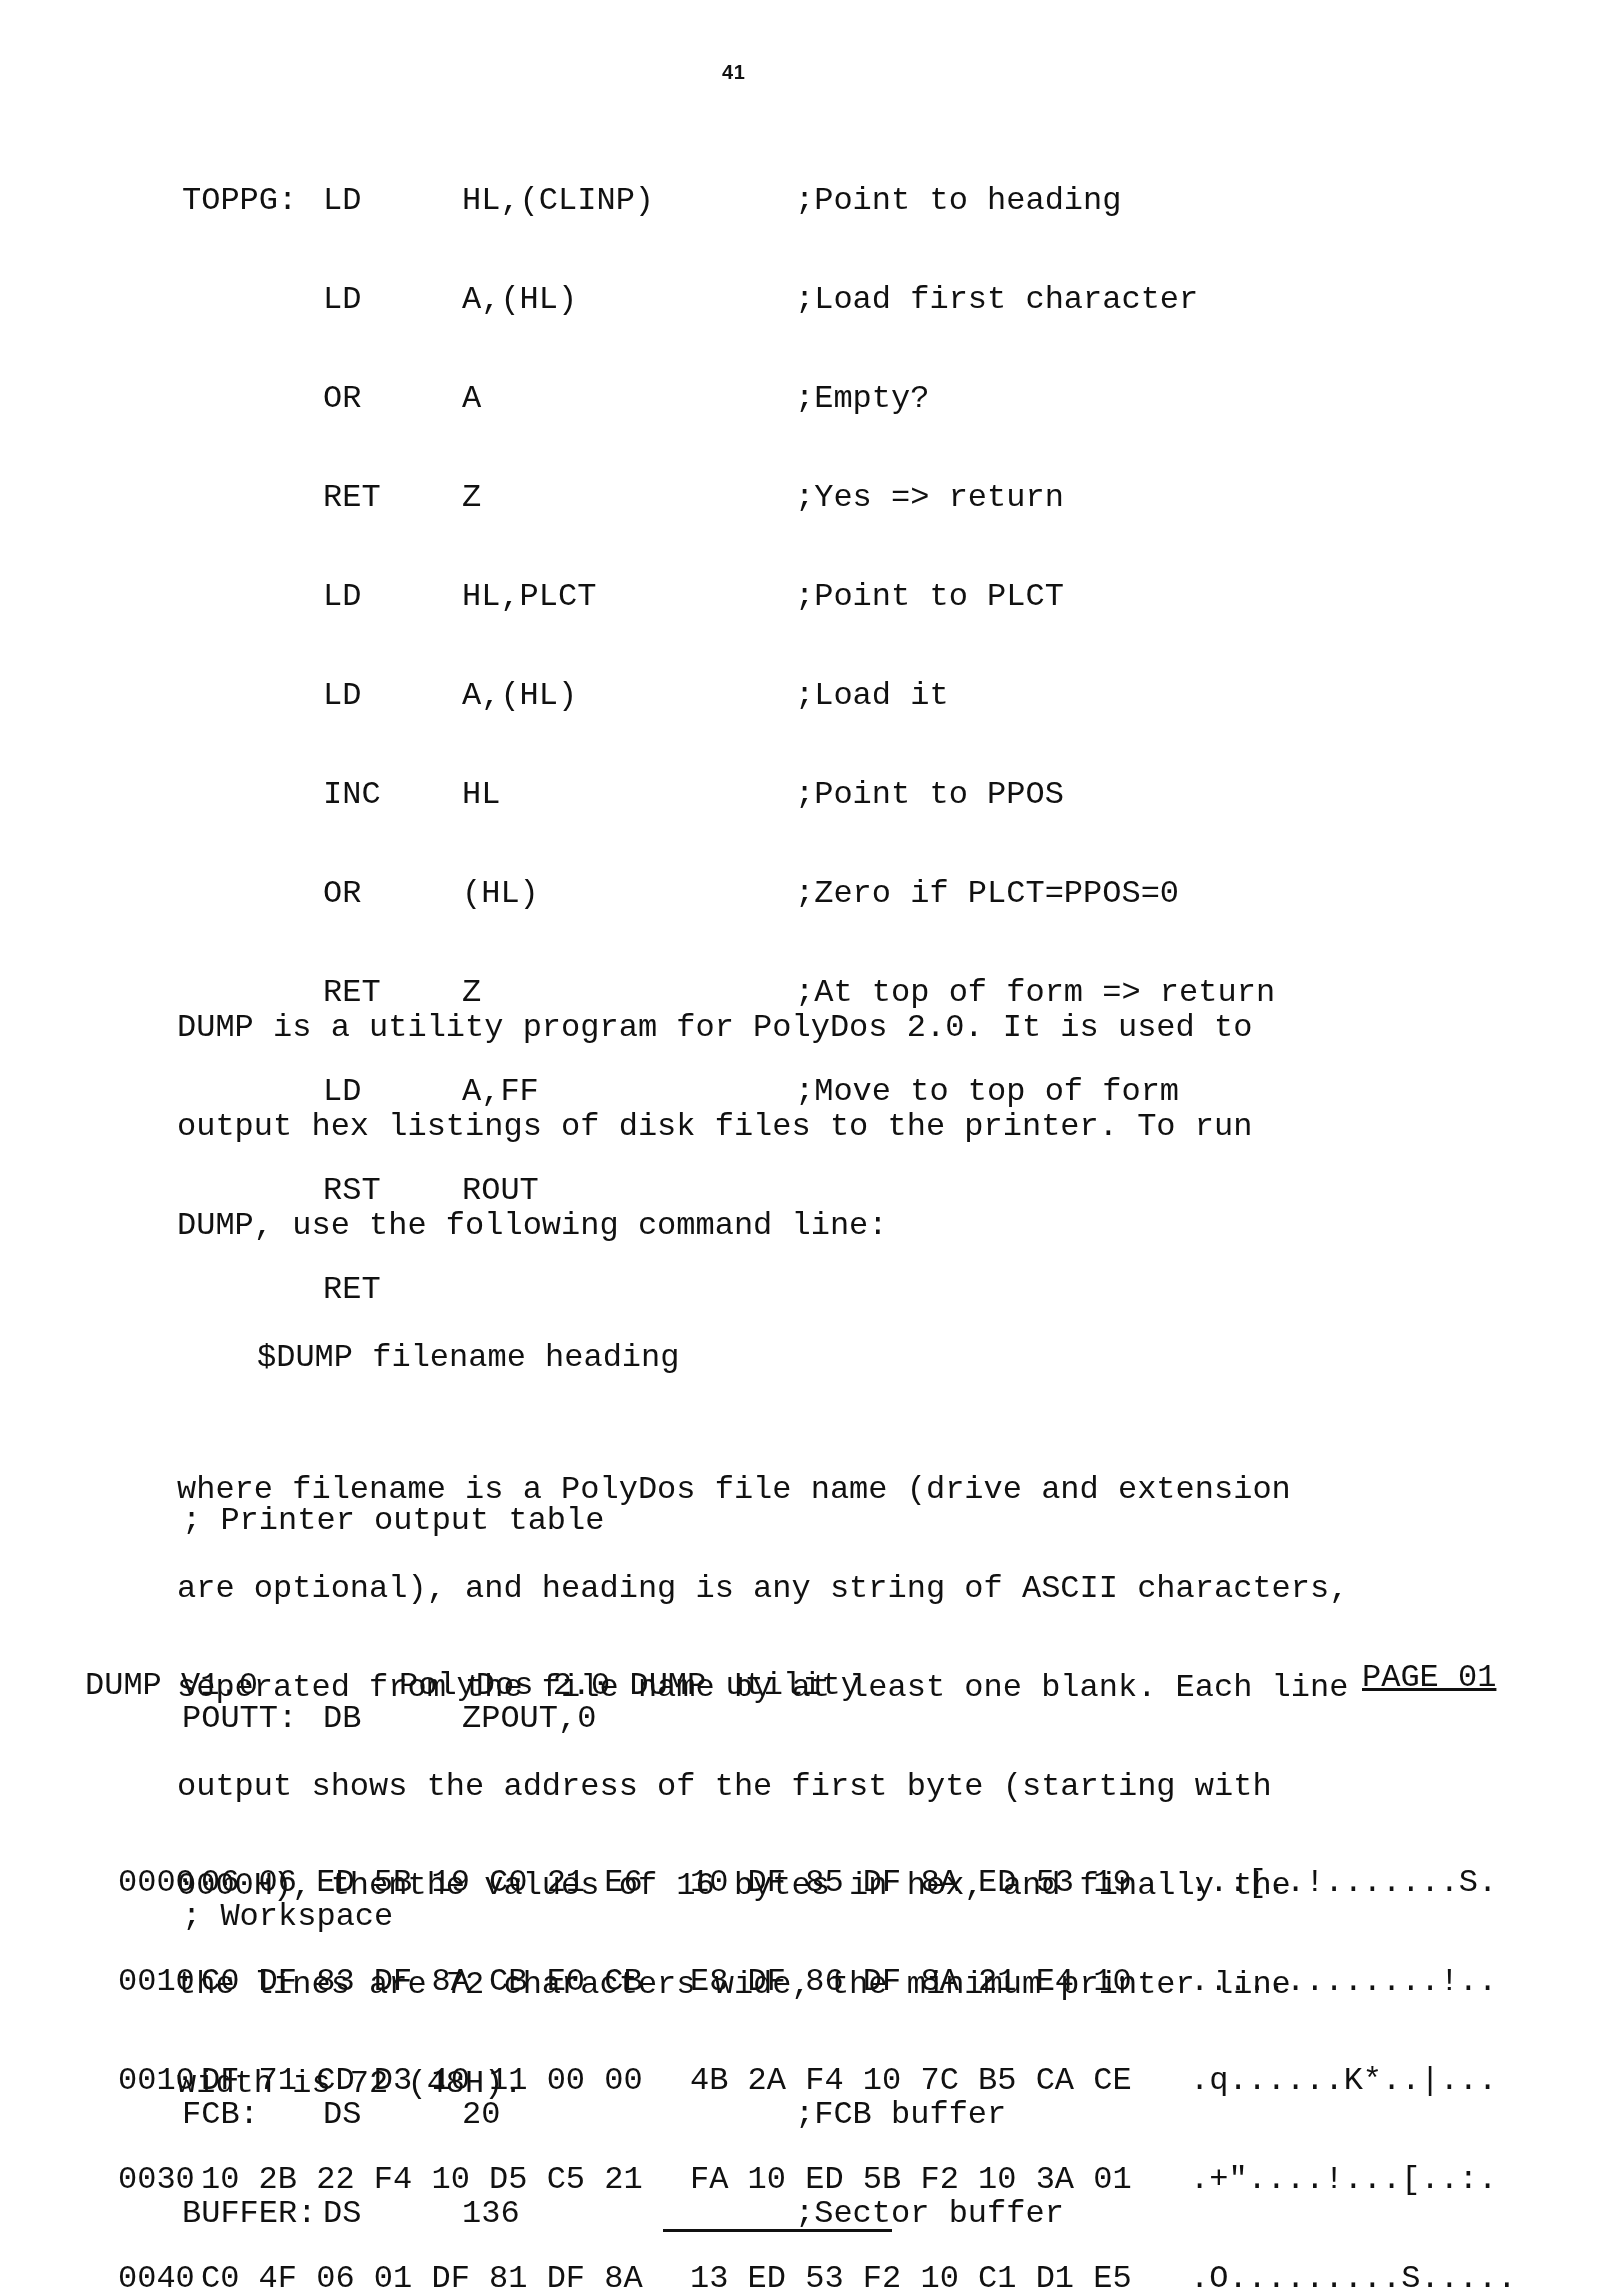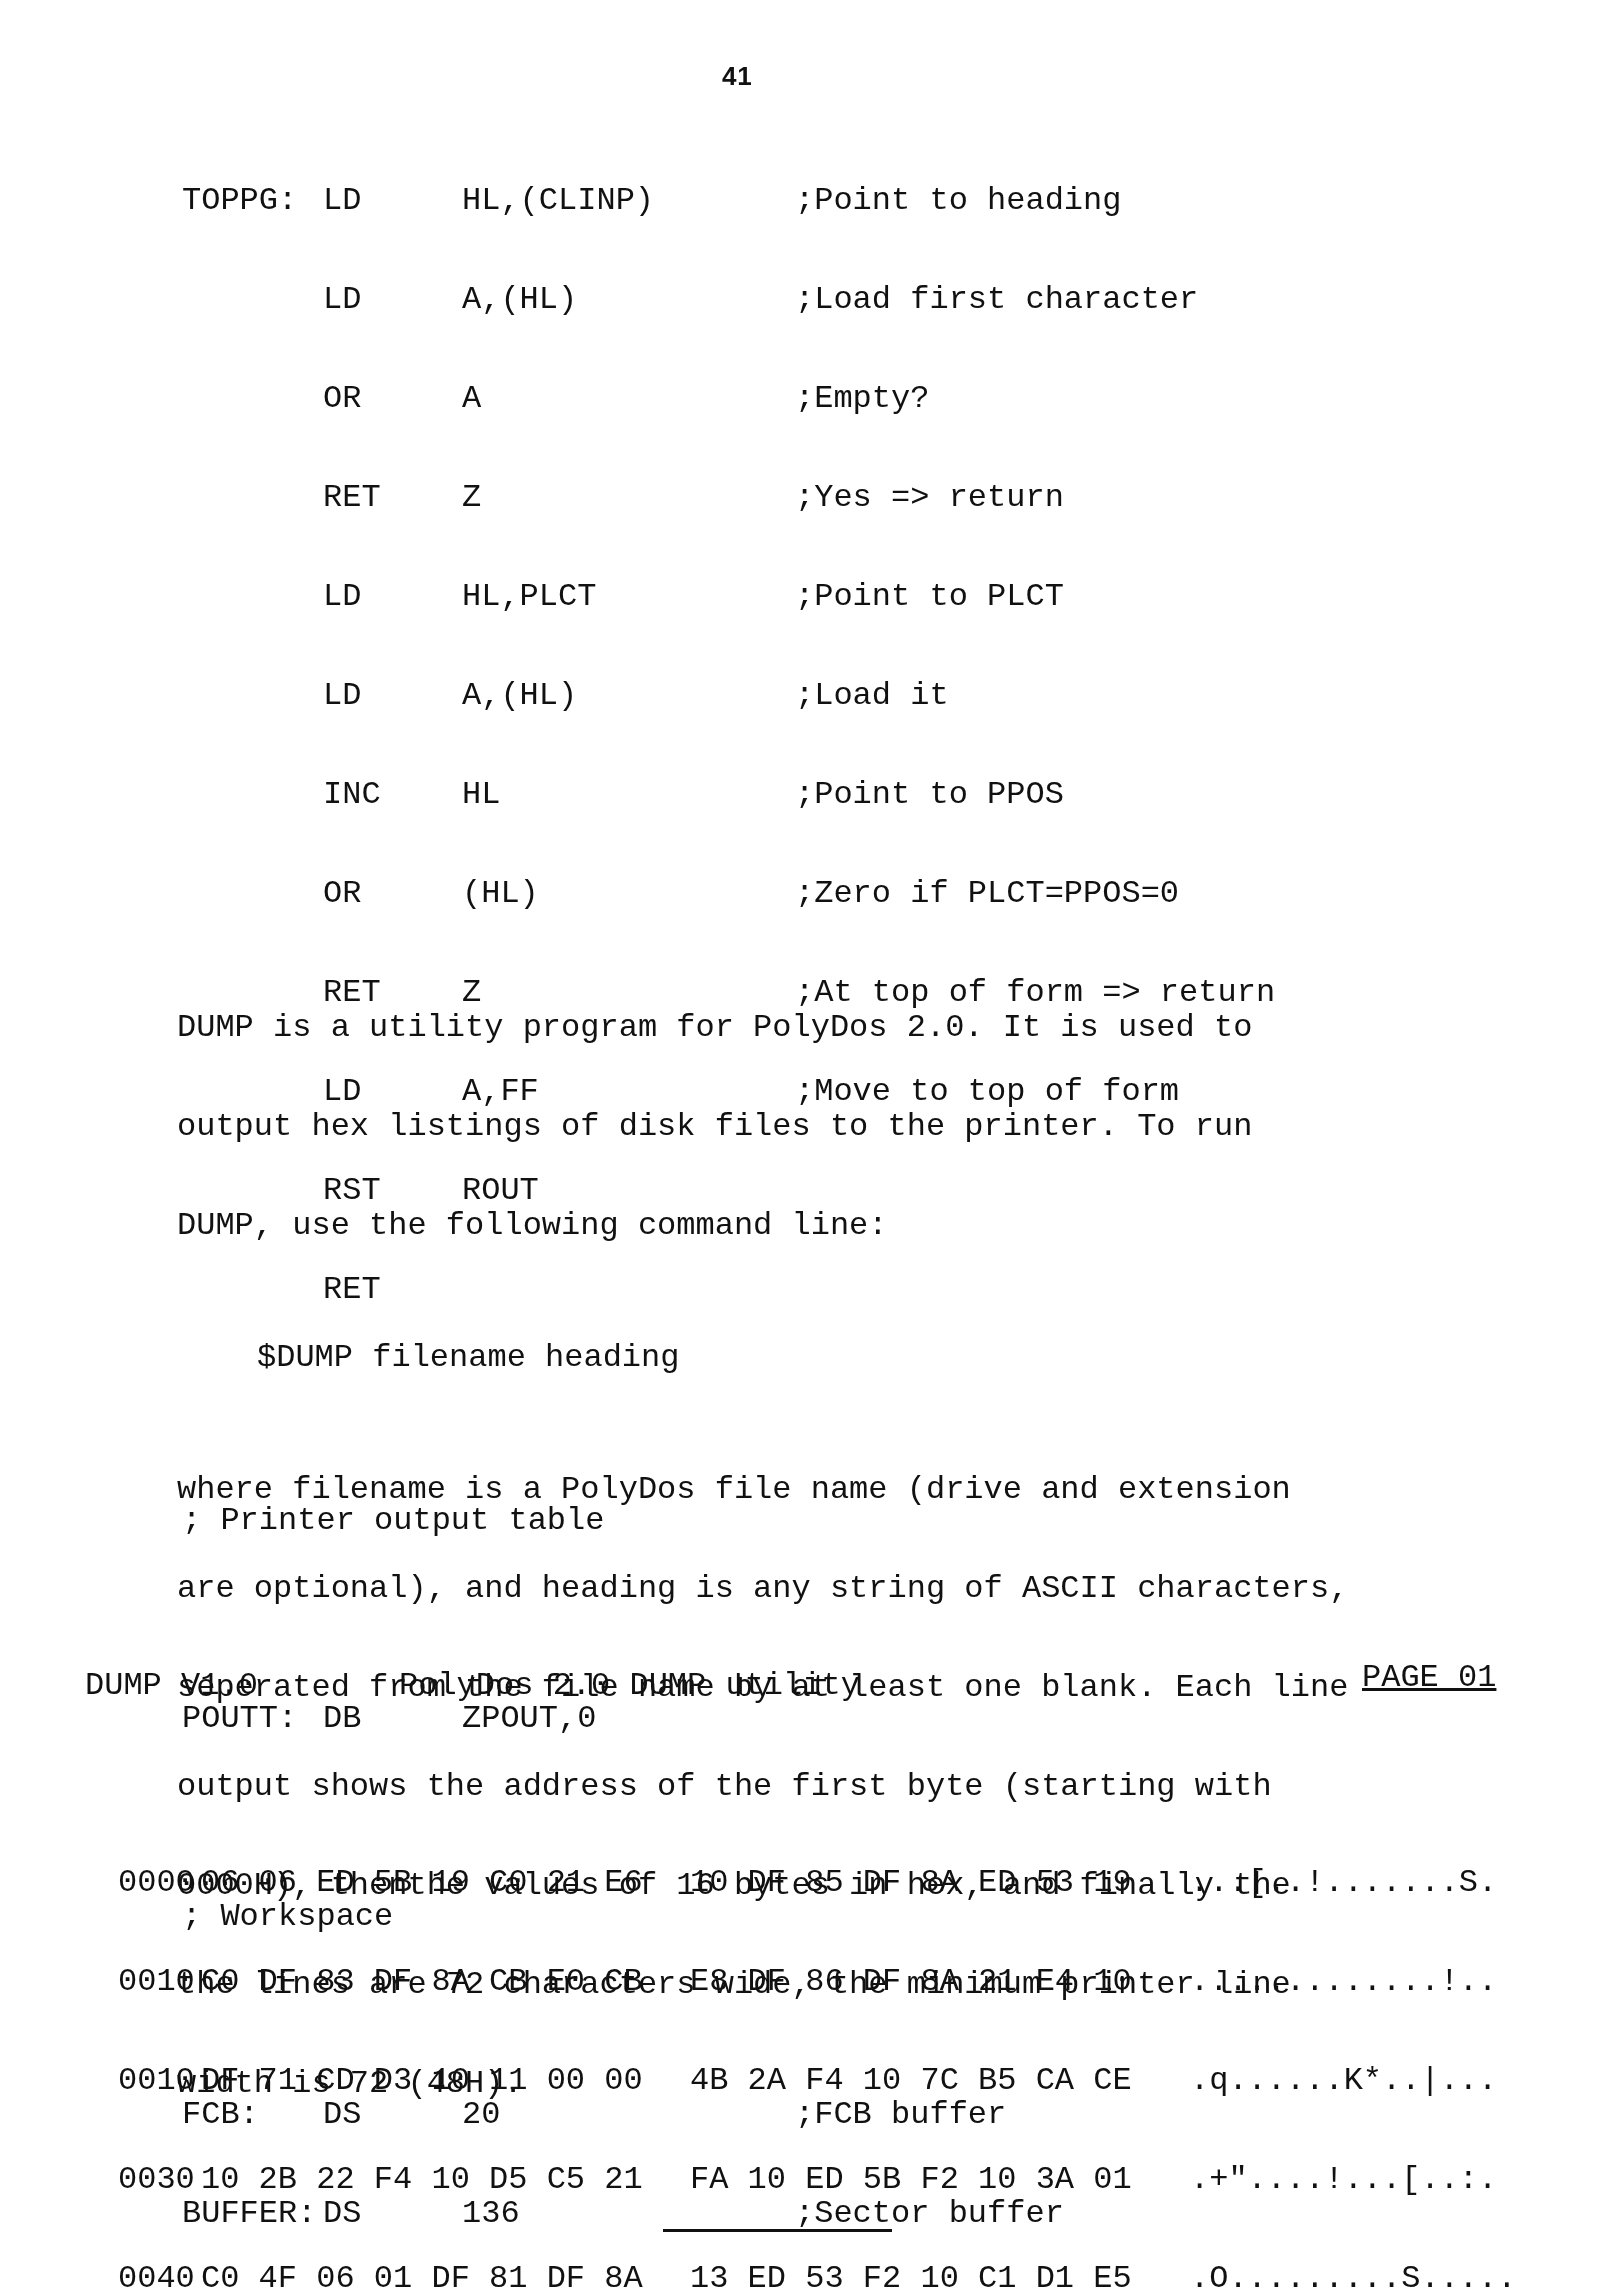--- a/index.html
+++ b/index.html
@@ -4,21 +4,21 @@
 <style>
   html, body { margin: 0; padding: 0; background: #ffffff; }
   body {
     width: 1624px; height: 2295px; position: relative; overflow: hidden;
     color: #111111;
     font-family: "Liberation Mono", "DejaVu Sans Mono", monospace;
   }
   .page-number {
     position: absolute; left: 722px; top: 61px;
     font-family: "Liberation Sans", "DejaVu Sans", sans-serif;
-    font-size: 26px; font-weight: bold; letter-spacing: 0.7px;
+    font-size: 20px; font-weight: bold; letter-spacing: 0.7px;
   }
   .mono {
     font-family: "Liberation Mono", "DejaVu Sans Mono", monospace;
     font-size: 32px; line-height: 33px; white-space: pre;
   }
 
   
   .asm { position: absolute; left: 162px; top: 118px; }
   .asm-line { position: relative; height: 33px; }
   .asm-line .lbl { position: absolute; left: 0; margin-left: 20px; }

